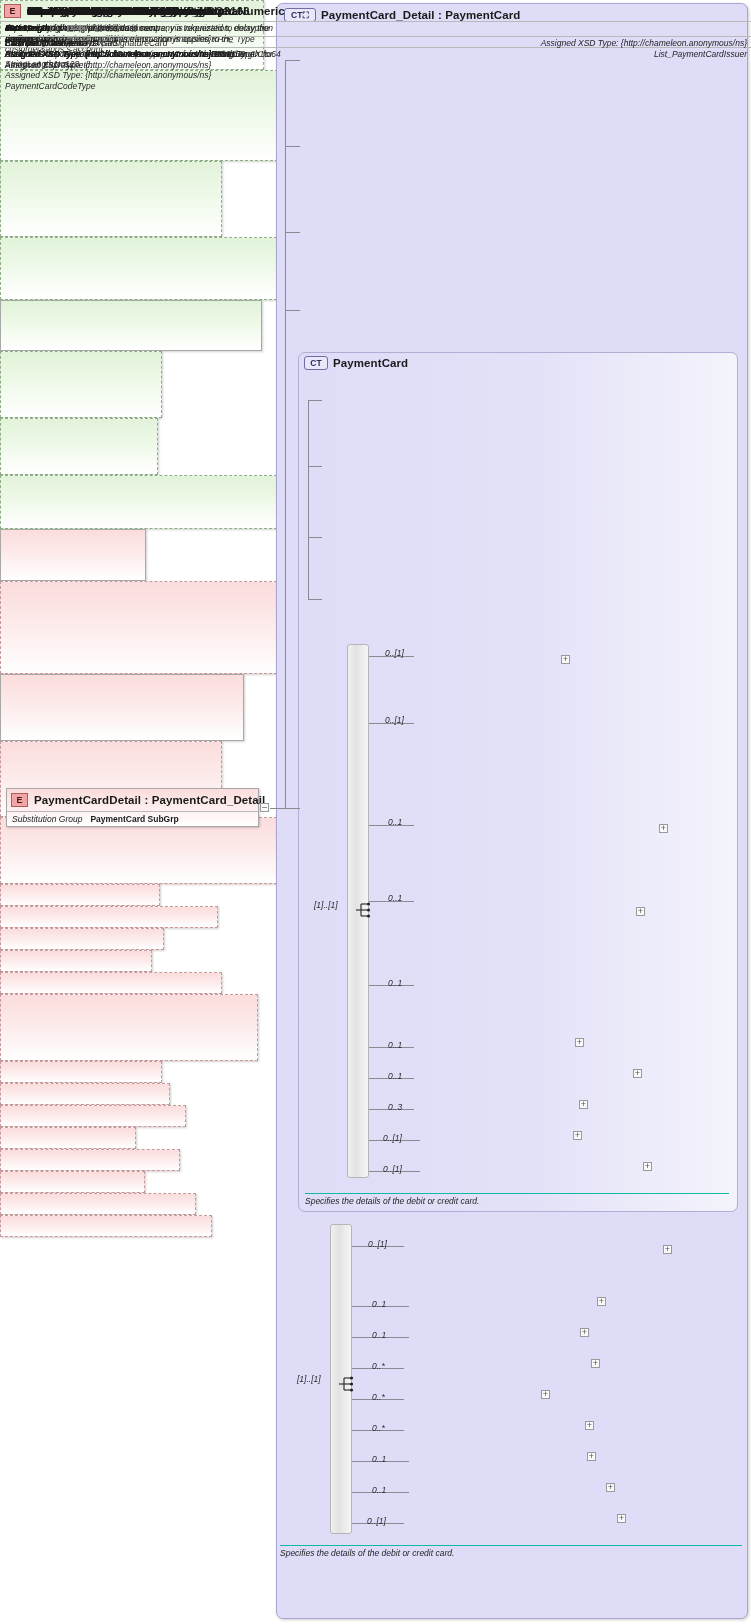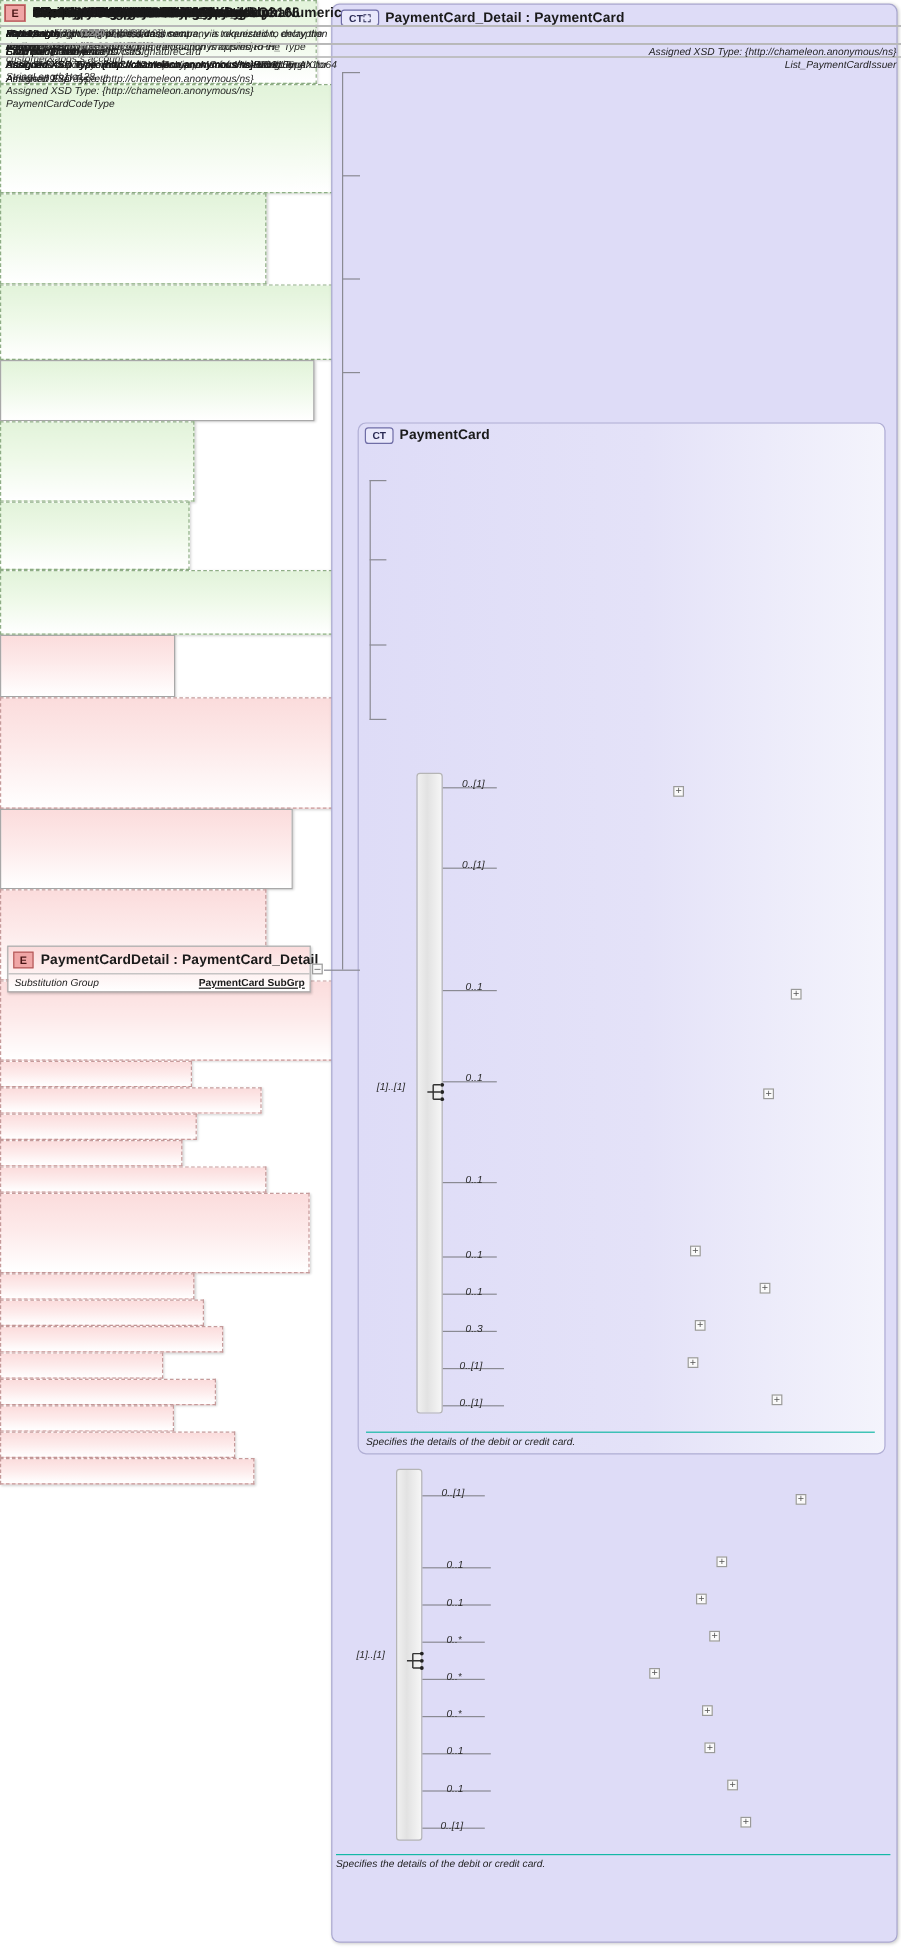--- a/index.html
+++ b/index.html
@@ -192,24 +192,23 @@
     box-shadow: 1px 1px 2px rgba(0,0,0,.2);
   }
   .subgrp {
     position: absolute;
     left: 0; right: 0;
     border-top: 1px solid #b9b9b9;
     font-size: 8.5px;
     padding: 2px 4px 1px 5px;
     display: flex;
     white-space: nowrap;
-    justify-content: space-between;
   }
   .subgrp .lbl { font-style: italic; color: #1d1d1d; margin-right: 8px; }
-  .subgrp .val { font-weight: bold; color: #1a1a1a; font-size: 8.5px; text-decoration: underline; }
+  .subgrp .val { font-weight: bold; color: #1a1a1a; font-size: 8.5px; }
 
   .minus {
     position: absolute;
     width: 9px; height: 9px;
     background: #fafafa;
     border: 1px solid #9a9a9a;
     font-size: 9px;
     line-height: 6px;
     text-align: center;
     color: #555;

